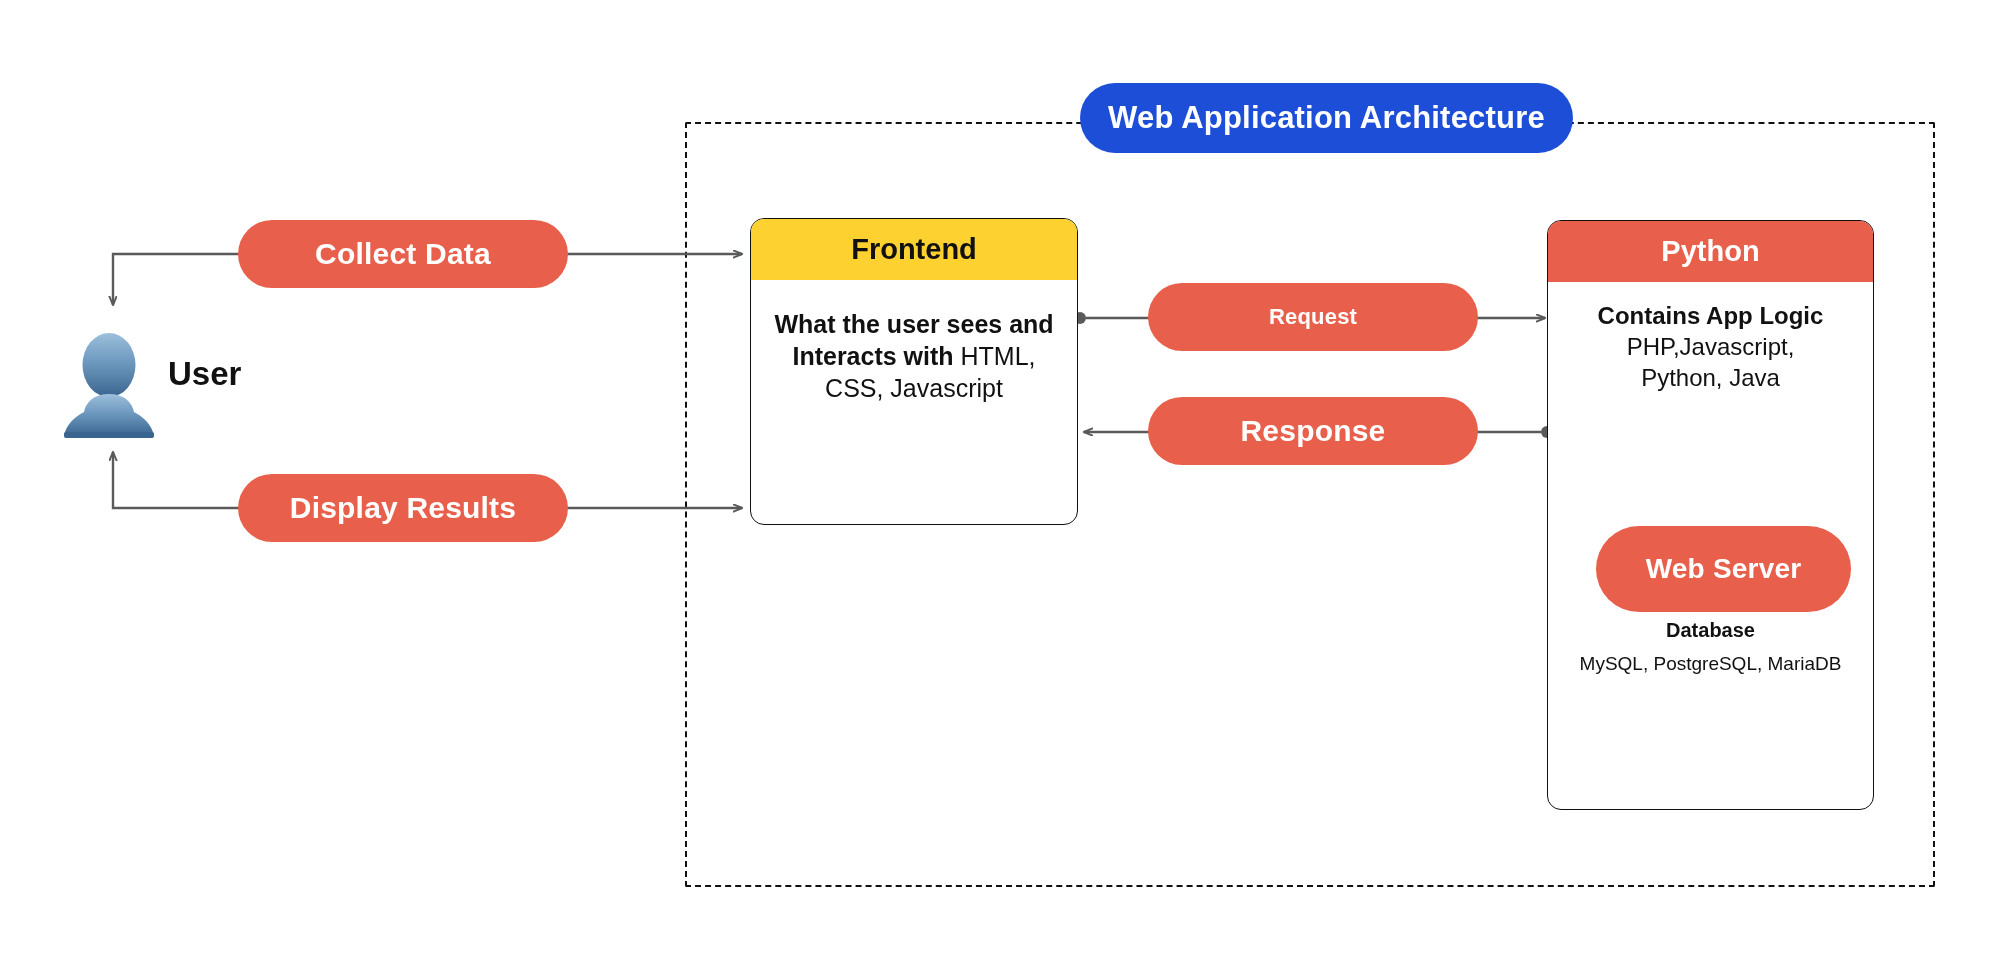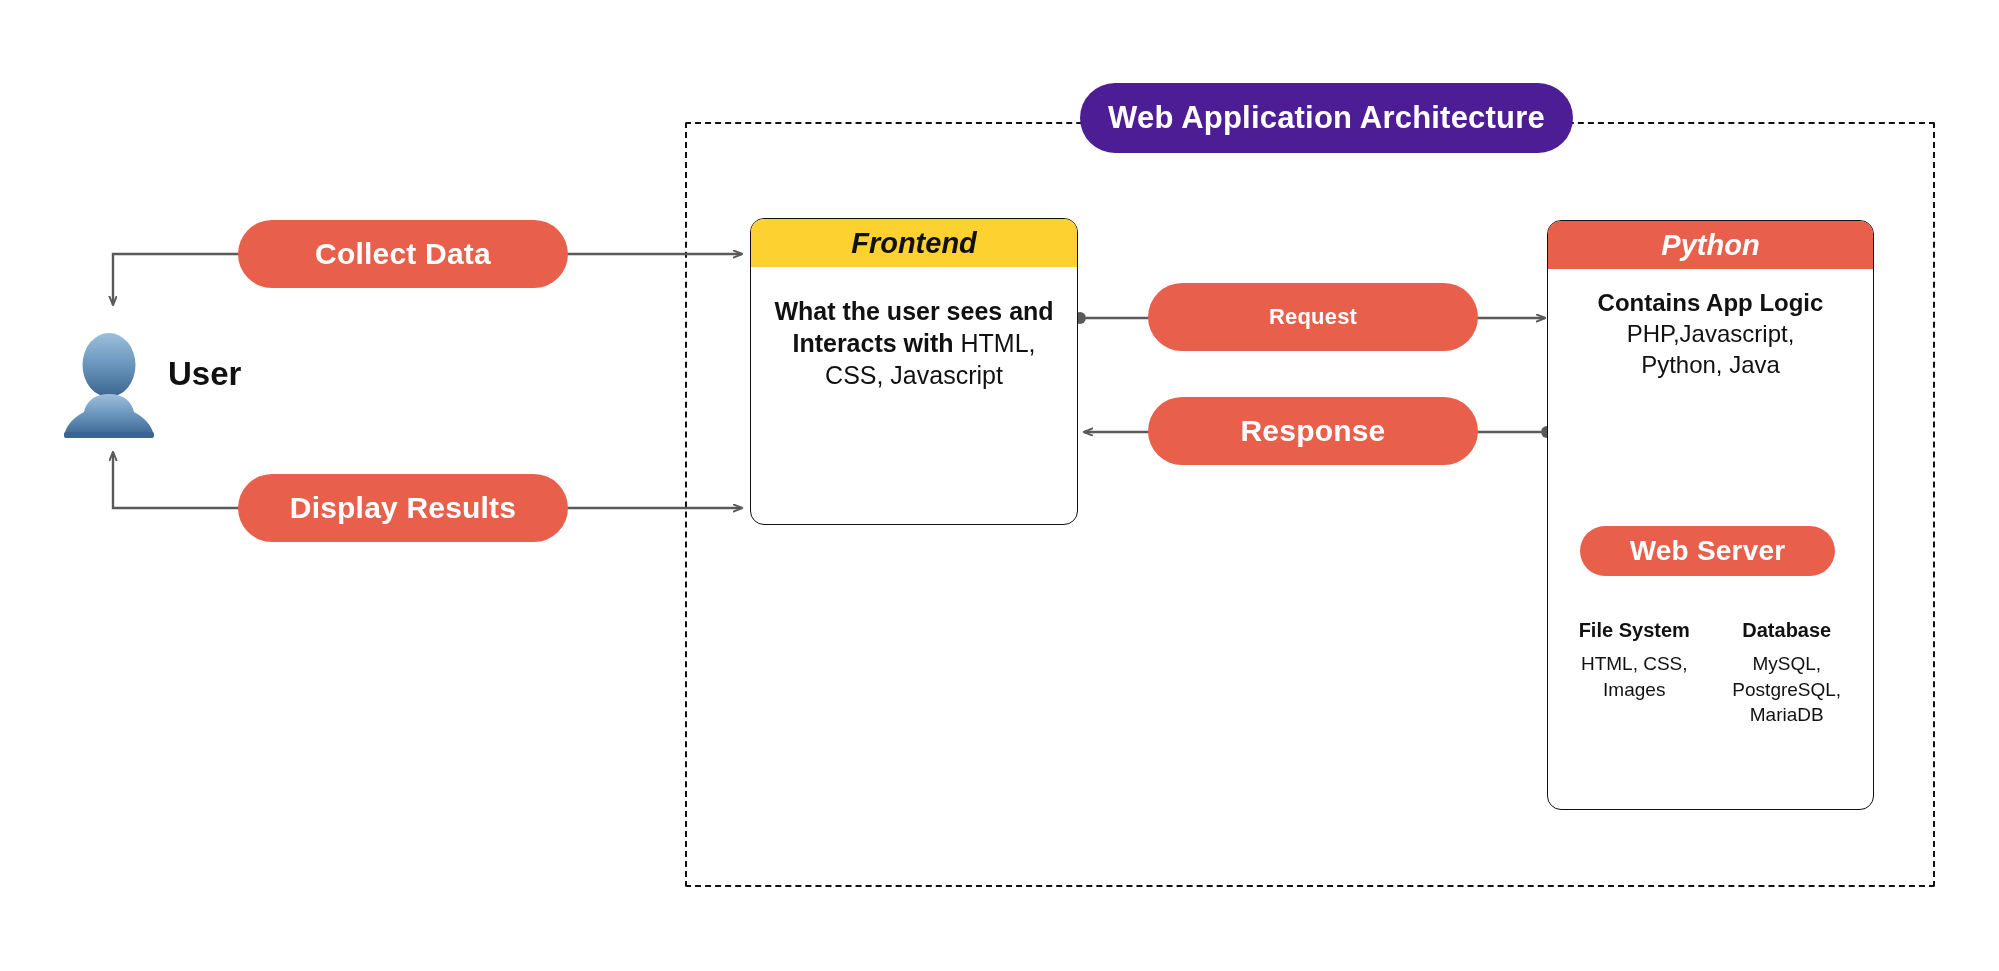--- a/index.html
+++ b/index.html
@@ -9,29 +9,29 @@
     -webkit-font-smoothing:antialiased;
   }
   #stage{position:absolute;left:0;top:0;width:1999px;height:971px;}
   svg#wires{position:absolute;left:0;top:0;width:1999px;height:971px;pointer-events:none;}
 
   .pill{
     position:absolute;background:#E8604C;color:#FFFFFF;
     border-radius:999px;display:flex;align-items:center;justify-content:center;
     font-weight:700;letter-spacing:.2px;text-align:center;
   }
-  .pill-purple{background:#4c1d95;}
+  .pill-purple{background:#1d4ed8;}
 
   .panel{
     position:absolute;background:#ffffff;border:1.6px solid #111111;
     border-radius:14px;overflow:hidden;box-sizing:border-box;
   }
   .panel-head{
-    height:48px;display:flex;align-items:center;justify-content:center;
-    font-weight:700;font-size:29px;box-sizing:border-box;font-style:italic;
+    height:61px;display:flex;align-items:center;justify-content:center;
+    font-weight:700;font-size:29px;box-sizing:border-box;
   }
   .head-yellow{background:#FCD130;color:#111111;}
   .head-red{background:#E8604C;color:#FFFFFF;}
   .panel-body{
     padding:18px 16px 0 16px;text-align:center;color:#111111;
     font-size:25px;line-height:1.28;box-sizing:border-box;
   }
   .strong{font-weight:700;}
 
   .fe-body{padding-top:28px;font-size:25px;line-height:1.28;}
@@ -126,29 +126,25 @@
   <div class="panel" style="left:1547px;top:220px;width:327px;height:590px;">
     <div class="panel-head head-red">
       <span>Python</span>
     </div>
     <div class="panel-body be-body">
       <div class="strong">Contains App Logic</div>
       <div>PHP,Javascript,</div>
       <div>Python, Java</div>
     </div>
 
-    <div class="pill" style="left:32px;top:305px;width:255px;height:50px;font-size:28px;">
+    <div class="pill" style="left:48px;top:305px;width:255px;height:86px;font-size:28px;">
       <span>Web Server</span>
     </div>
 
     <div class="cols" style="top:398px;padding:0 10px;">
-      <div class="col">
-        <div class="col-title">File System</div>
-        <div class="col-text">HTML, CSS, Images</div>
-      </div>
       <div class="col">
         <div class="col-title">Database</div>
         <div class="col-text">MySQL, PostgreSQL, MariaDB</div>
       </div>
     </div>
   </div>
 
 </div>
 
 </body></html>

